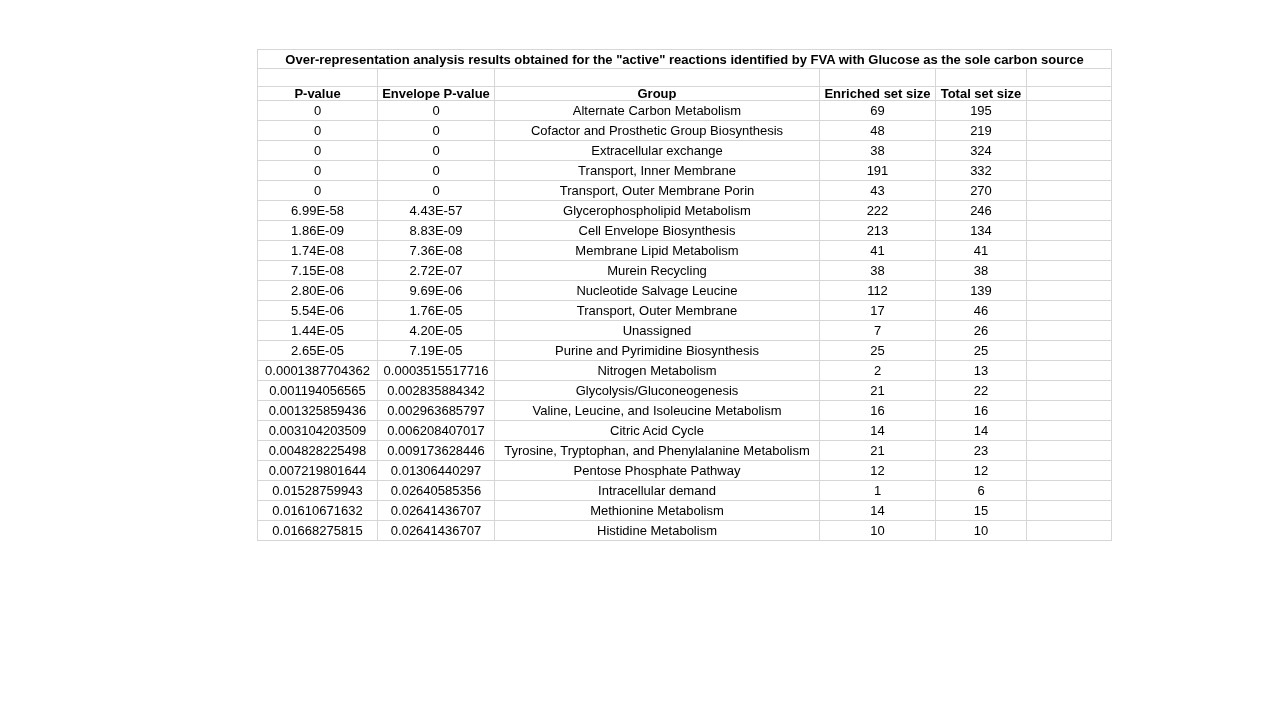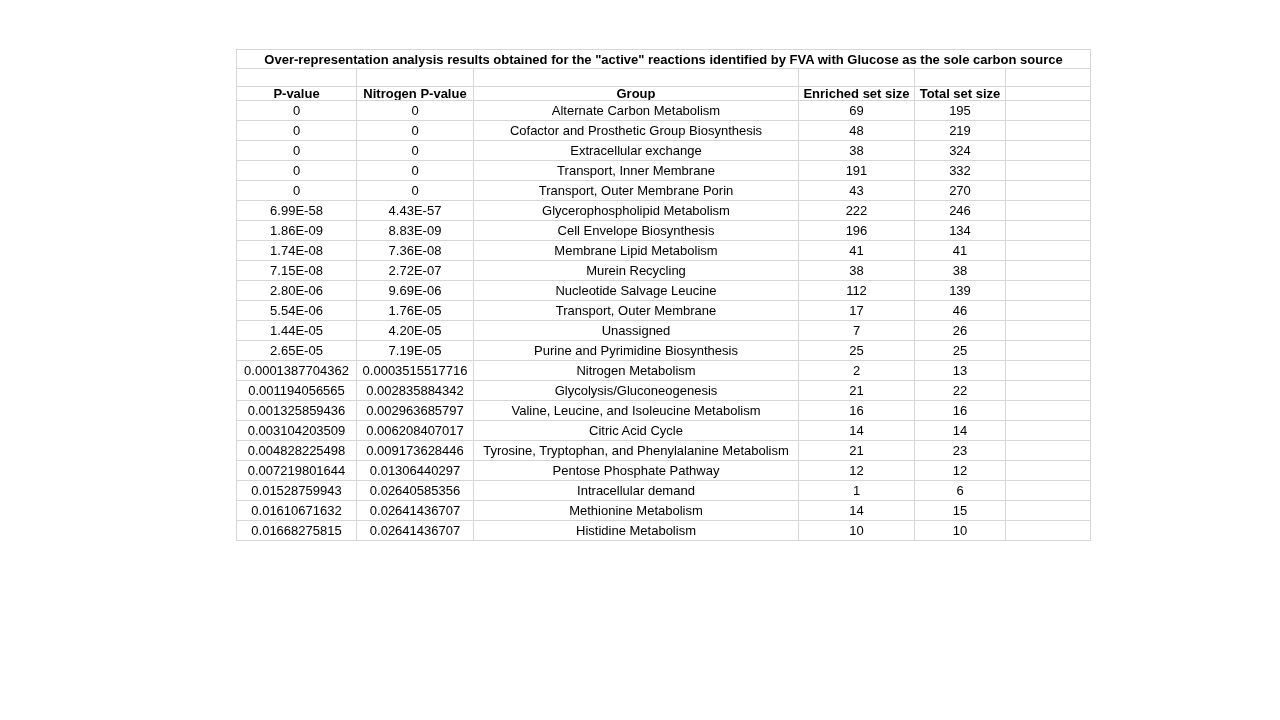--- a/index.html
+++ b/index.html
@@ -10,21 +10,21 @@
   }
   #viewport {
     position: relative;
     width: 1280px;
     height: 720px;
     background: #ffffff;
     overflow: hidden;
   }
   .sheet {
     position: absolute;
-    left: 236px;
+    left: 257px;
     top: 49px;
   }
   table.grid {
     border-collapse: collapse;
     table-layout: fixed;
   }
   table.grid td, table.grid th {
     border: 1px solid #d6d6d6;
     font-size: 13px;
     line-height: 1;
@@ -68,21 +68,21 @@
         <tr class="spacer-row">
           <td></td>
           <td></td>
           <td></td>
           <td></td>
           <td></td>
           <td></td>
         </tr>
         <tr class="header-row">
           <th>P-value</th>
-          <th>Nitrogen P-value</th>
+          <th>Envelope P-value</th>
           <th>Group</th>
           <th>Enriched set size</th>
           <th>Total set size</th>
           <th></th>
         </tr>
       </thead>
       <tbody class="data-rows" data-rows="table.rows">
 
   <tr>
     <td>0</td>
@@ -136,21 +136,21 @@
     <td>222</td>
     <td>246</td>
     <td></td>
   </tr>
 
 
   <tr>
     <td>1.86E-09</td>
     <td>8.83E-09</td>
     <td>Cell Envelope Biosynthesis</td>
-    <td>196</td>
+    <td>213</td>
     <td>134</td>
     <td></td>
   </tr>
 
   <tr>
     <td>1.74E-08</td>
     <td>7.36E-08</td>
     <td>Membrane Lipid Metabolism</td>
     <td>41</td>
     <td>41</td>

